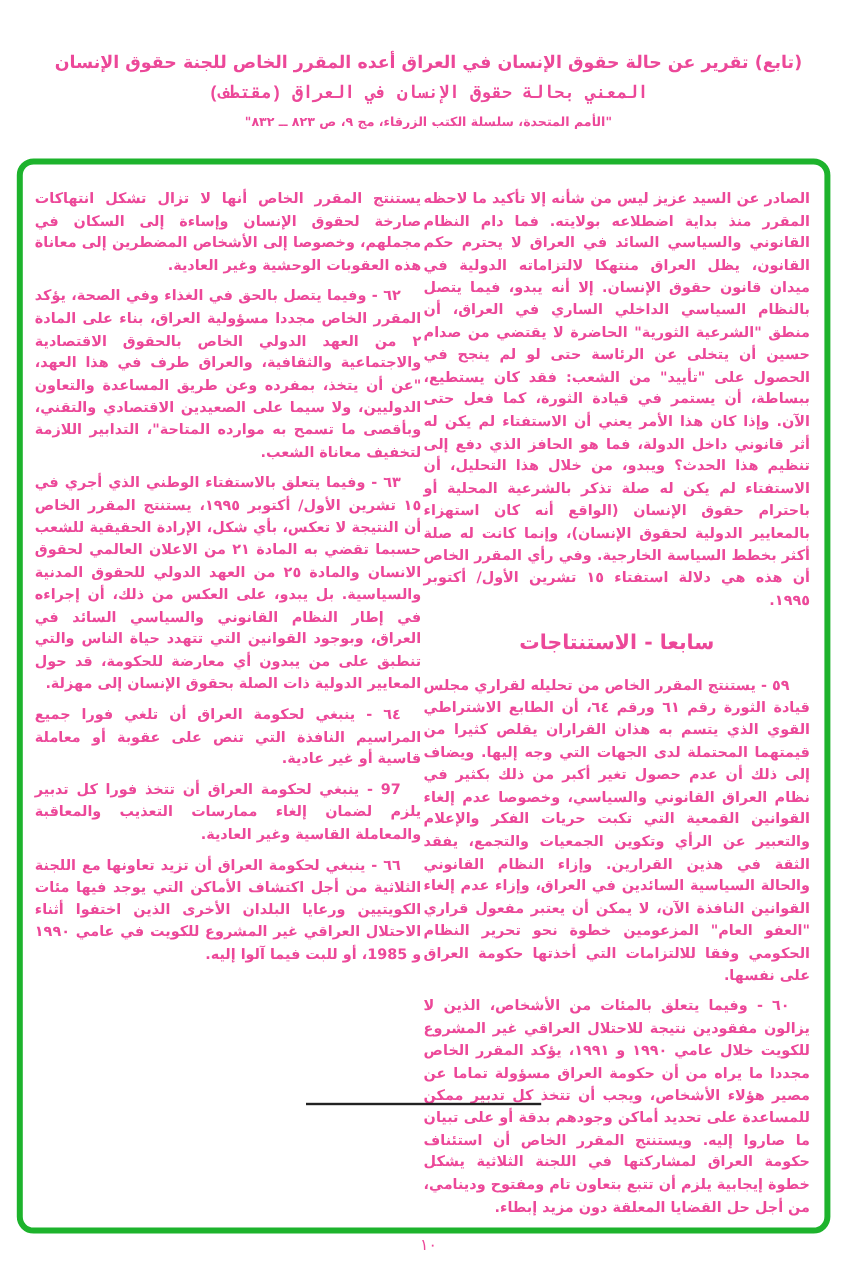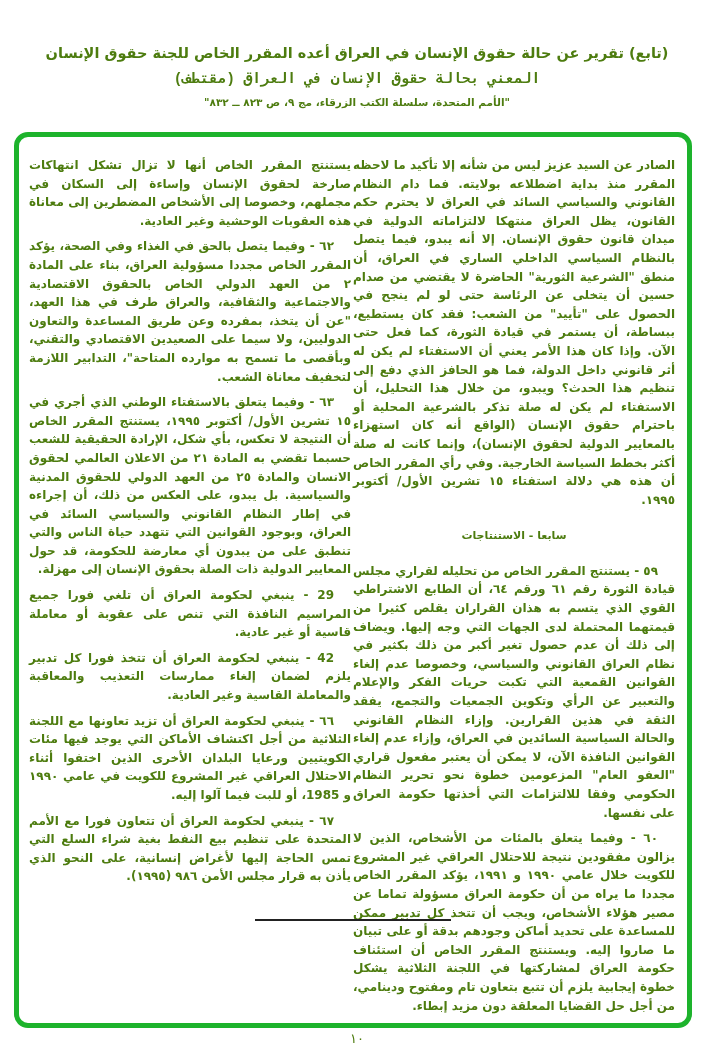--- a/index.html
+++ b/index.html
@@ -8,21 +8,21 @@
     background: #ffffff;
     font-family: "DejaVu Sans", sans-serif;
   }
   .page {
     position: relative;
     width: 714px;
     height: 1056px;
     background: #ffffff;
     overflow: hidden;
     direction: rtl;
-    color: #4d7c0f;
+    color: #ec4899;
   }
   
   .doc-header {
     position: absolute;
     top: 40px;
     left: 30px;
     right: 30px;
     text-align: center;
     direction: rtl;
   }
@@ -70,21 +70,21 @@
   }
   .col-right { right: 12px; }
   .col-left  { left: 10px;  }
   .col p {
     margin: 0 0 7px 0;
   }
   .col p.num {
     text-indent: 17px;
   }
   .sec-heading {
-    font-size: 11px;
+    font-size: 17px;
     font-weight: bold;
     text-align: center;
     margin: 18px 0 16px 0;
   }
   
   .footnote-rule {
     position: absolute;
     top: 782px;
     left: 50%;
     transform: translateX(-50%);
@@ -120,24 +120,23 @@
       <h2 class="sec-heading">سابعا -  الاستنتاجات</h2>
       <p class="num">٥٩ - يستنتج المقرر الخاص من تحليله لقراري مجلس قيادة الثورة رقم ٦١ ورقم ٦٤، أن الطابع الاشتراطي القوي الذي يتسم به هذان القراران يقلص كثيرا من قيمتهما المحتملة لدى الجهات التي وجه إليها. ويضاف إلى ذلك أن عدم حصول تغير أكبر من ذلك بكثير في نظام العراق القانوني والسياسي، وخصوصا عدم إلغاء القوانين القمعية التي تكبت حريات الفكر والإعلام والتعبير عن الرأي وتكوين الجمعيات والتجمع، يفقد الثقة في هذين القرارين. وإزاء النظام القانوني والحالة السياسية السائدين في العراق، وإزاء عدم إلغاء القوانين النافذة الآن، لا يمكن أن يعتبر مفعول قراري "العفو العام" المزعومين خطوة نحو تحرير النظام الحكومي وفقا للالتزامات التي أخذتها حكومة العراق على نفسها.</p>
       <p class="num">٦٠ - وفيما يتعلق بالمئات من الأشخاص، الذين لا يزالون مفقودين نتيجة للاحتلال العراقي غير المشروع للكويت خلال عامي ١٩٩٠ و ١٩٩١، يؤكد المقرر الخاص مجددا ما يراه من أن حكومة العراق مسؤولة تماما عن مصير هؤلاء الأشخاص، ويجب أن تتخذ كل تدبير ممكن للمساعدة على تحديد أماكن وجودهم بدقة أو على تبيان ما صاروا إليه. ويستنتج المقرر الخاص أن استئناف حكومة العراق لمشاركتها في اللجنة الثلاثية يشكل خطوة إيجابية يلزم أن تتبع بتعاون تام ومفتوح ودينامي، من أجل حل القضايا المعلقة دون مزيد إبطاء.</p>
       <p class="num">٦١ - أما بشأن موضوع القرارات المتعلقة ببتر الأعضاء، التي لا تزال نافذة في العراق بالرغم من القرارين ٦١ و ٦٢،</p>
     </section>
 
     <section class="col col-left">
       <p class="cont">يستنتج المقرر الخاص أنها لا تزال تشكل انتهاكات صارخة لحقوق الإنسان وإساءة إلى السكان في مجملهم، وخصوصا إلى الأشخاص المضطرين إلى معاناة هذه العقوبات الوحشية وغير العادية.</p>
       <p class="num">٦٢ - وفيما يتصل بالحق في الغذاء وفي الصحة، يؤكد المقرر الخاص مجددا مسؤولية العراق، بناء على المادة ٢ من العهد الدولي الخاص بالحقوق الاقتصادية والاجتماعية والثقافية، والعراق طرف في هذا العهد، "عن أن يتخذ، بمفرده وعن طريق المساعدة والتعاون الدوليين، ولا سيما على الصعيدين الاقتصادي والتقني، وبأقصى ما تسمح به موارده المتاحة"، التدابير اللازمة لتخفيف معاناة الشعب.</p>
       <p class="num">٦٣ - وفيما يتعلق بالاستفتاء الوطني الذي أجري في ١٥ تشرين الأول/ أكتوبر ١٩٩٥، يستنتج المقرر الخاص أن النتيجة لا تعكس، بأي شكل، الإرادة الحقيقية للشعب حسبما تقضي به المادة ٢١ من الاعلان العالمي لحقوق الانسان والمادة ٢٥ من العهد الدولي للحقوق المدنية والسياسية. بل يبدو، على العكس من ذلك، أن إجراءه في إطار النظام القانوني والسياسي السائد في العراق، وبوجود القوانين التي تتهدد حياة الناس والتي تنطبق على من يبدون أي معارضة للحكومة، قد حول المعايير الدولية ذات الصلة بحقوق الإنسان إلى مهزلة.</p>
-      <p class="num">29 - ينبغي لحكومة العراق أن تلغي فورا جميع المراسيم النافذة التي تنص على عقوبة أو معاملة قاسية أو غير عادية.</p>
-      <p class="num">42 - ينبغي لحكومة العراق أن تتخذ فورا كل تدبير يلزم لضمان إلغاء ممارسات التعذيب والمعاقبة والمعاملة القاسية وغير العادية.</p>
+      <p class="num">٦٤ - ينبغي لحكومة العراق أن تلغي فورا جميع المراسيم النافذة التي تنص على عقوبة أو معاملة قاسية أو غير عادية.</p>
+      <p class="num">97 - ينبغي لحكومة العراق أن تتخذ فورا كل تدبير يلزم لضمان إلغاء ممارسات التعذيب والمعاقبة والمعاملة القاسية وغير العادية.</p>
       <p class="num">٦٦ - ينبغي لحكومة العراق أن تزيد تعاونها مع اللجنة الثلاثية من أجل اكتشاف الأماكن التي يوجد فيها مئات الكويتيين ورعايا البلدان الأخرى الذين اختفوا أثناء الاحتلال العراقي غير المشروع للكويت في عامي ١٩٩٠ و 1985، أو للبت فيما آلوا إليه.</p>
-      <p class="num">٦٧ - ينبغي لحكومة العراق أن تتعاون فورا مع الأمم المتحدة على تنظيم بيع النفط بغية شراء السلع التي تمس الحاجة إليها لأغراض إنسانية، على النحو الذي يأذن به قرار مجلس الأمن ٩٨٦ (١٩٩٥).</p>
     </section>
 
     <div class="footnote-rule"></div>
   </div>
 
   <div class="page-number">١٠</div>
 
 </div>
 
 </body></html>

